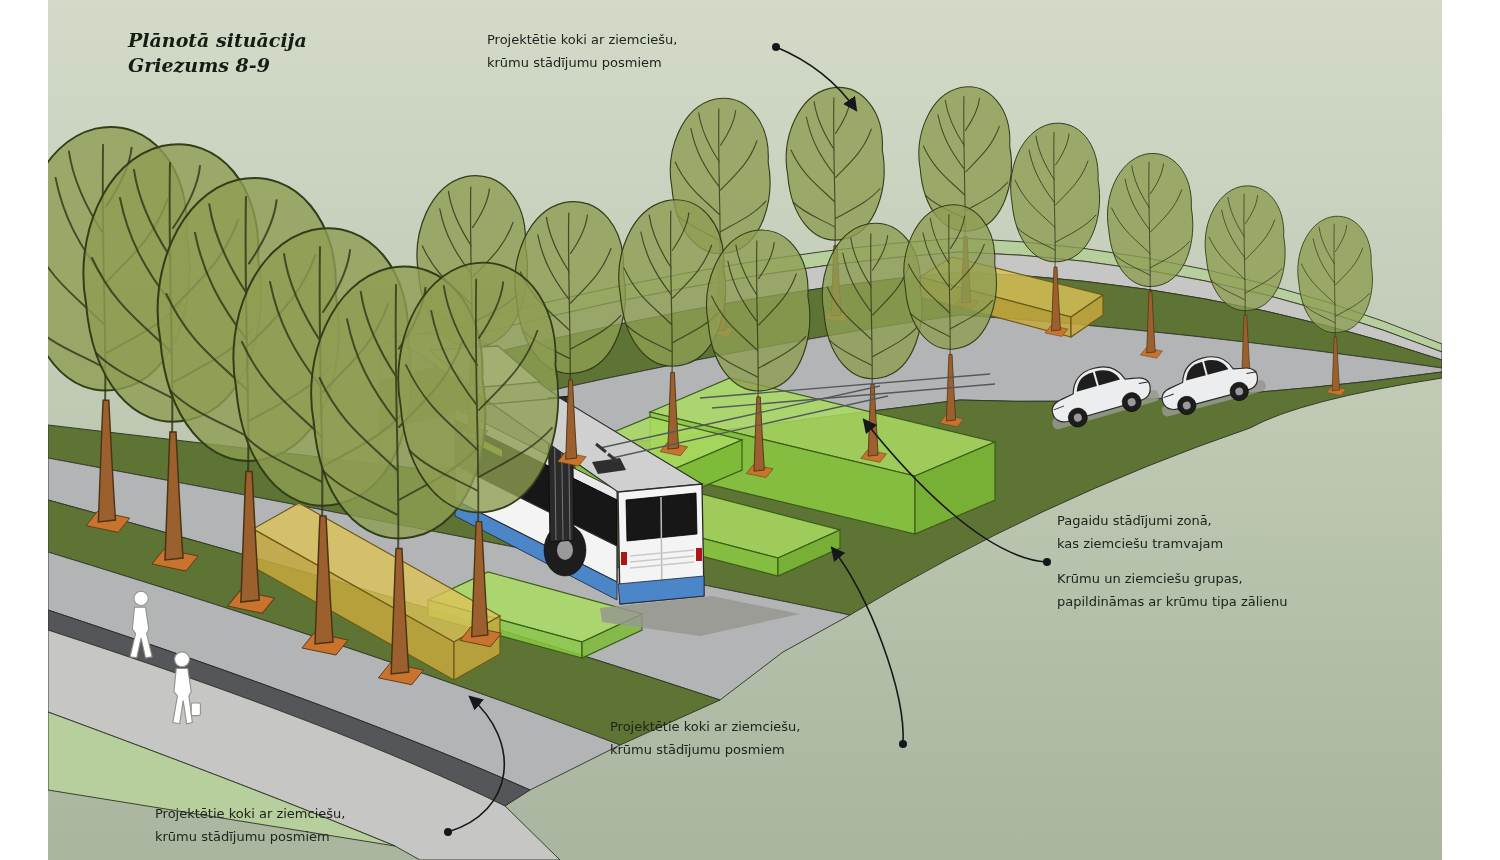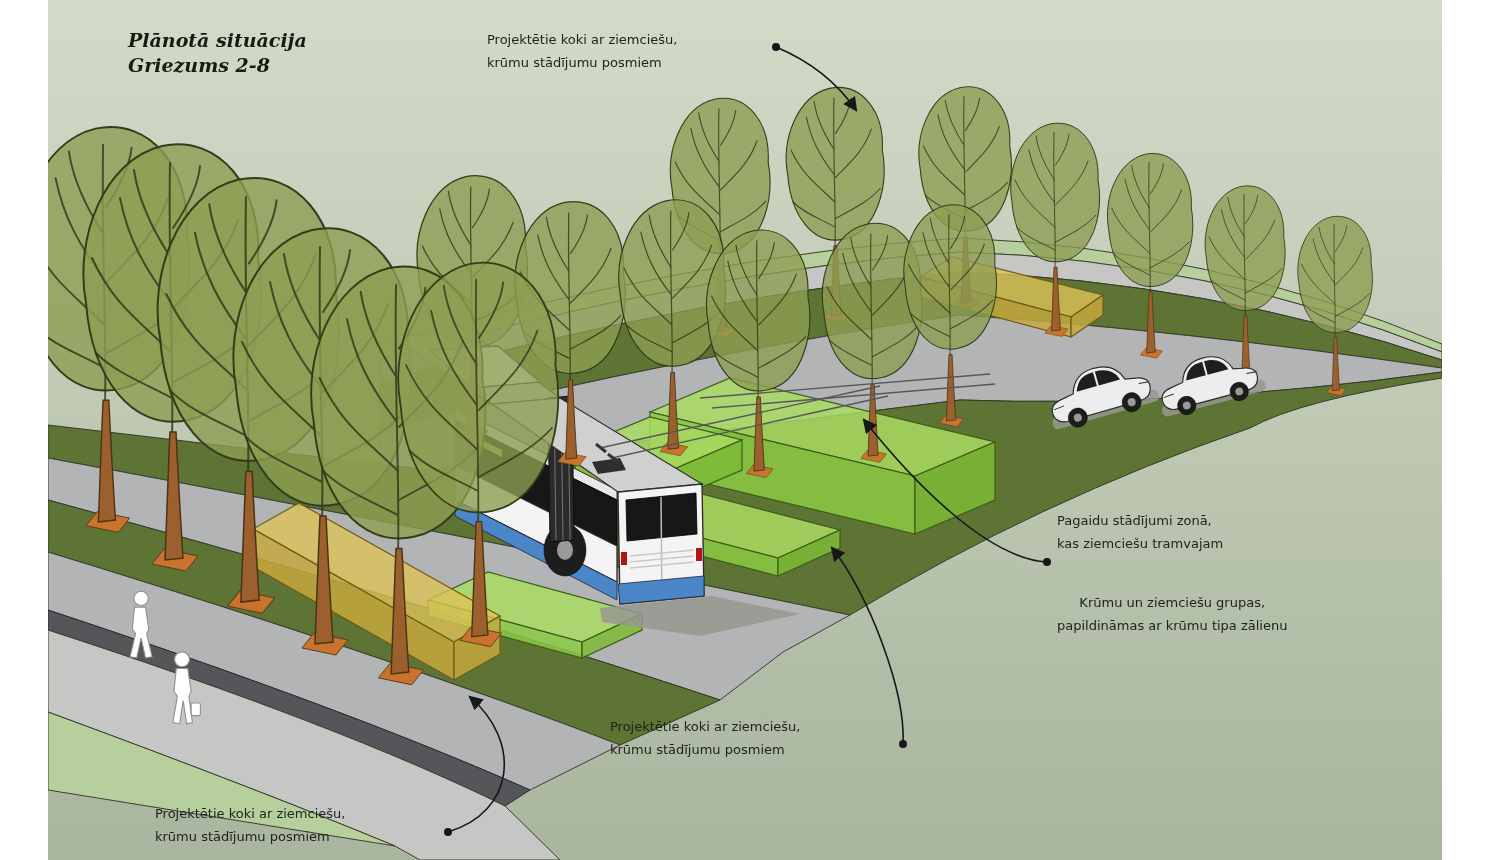--- a/index.html
+++ b/index.html
@@ -206,34 +206,34 @@
     <circle class="ldot" cx="448" cy="832" r="4"></circle>
     <path class="leader" d="M448,832 C515,812 522,742 470,697" marker-end="url(#arw)"></path>
   </g>
 
   <rect x="0" y="0" width="48" height="860" fill="#ffffff"></rect>
   <rect x="1442" y="0" width="58" height="860" fill="#ffffff"></rect>
 </svg>
 
 <div id="title">
   <div>Plānotā situācija</div>
-  <div>Griezums 2-8</div>
+  <div>Griezums 8-9</div>
 </div>
 
 <div class="label" style="left:487px;top:28px;">
   <div>Projektētie koki ar ziemciešu,</div>
   <div>krūmu stādījumu posmiem</div>
 </div>
 
 <div class="label" style="left:1057px;top:509px;">
   <div>Pagaidu stādījumi zonā,</div>
   <div>kas ziemciešu tramvajam</div>
 </div>
 
-<div class="label" style="left:1057px;top:591px;text-align:center;">
+<div class="label" style="left:1057px;top:567px;">
   <div>Krūmu un ziemciešu grupas,</div>
   <div>papildināmas ar krūmu tipa zālienu</div>
 </div>
 
 <div class="label" style="left:610px;top:715px;">
   <div>Projektētie koki ar ziemciešu,</div>
   <div>krūmu stādījumu posmiem</div>
 </div>
 
 <div class="label" style="left:155px;top:802px;">

